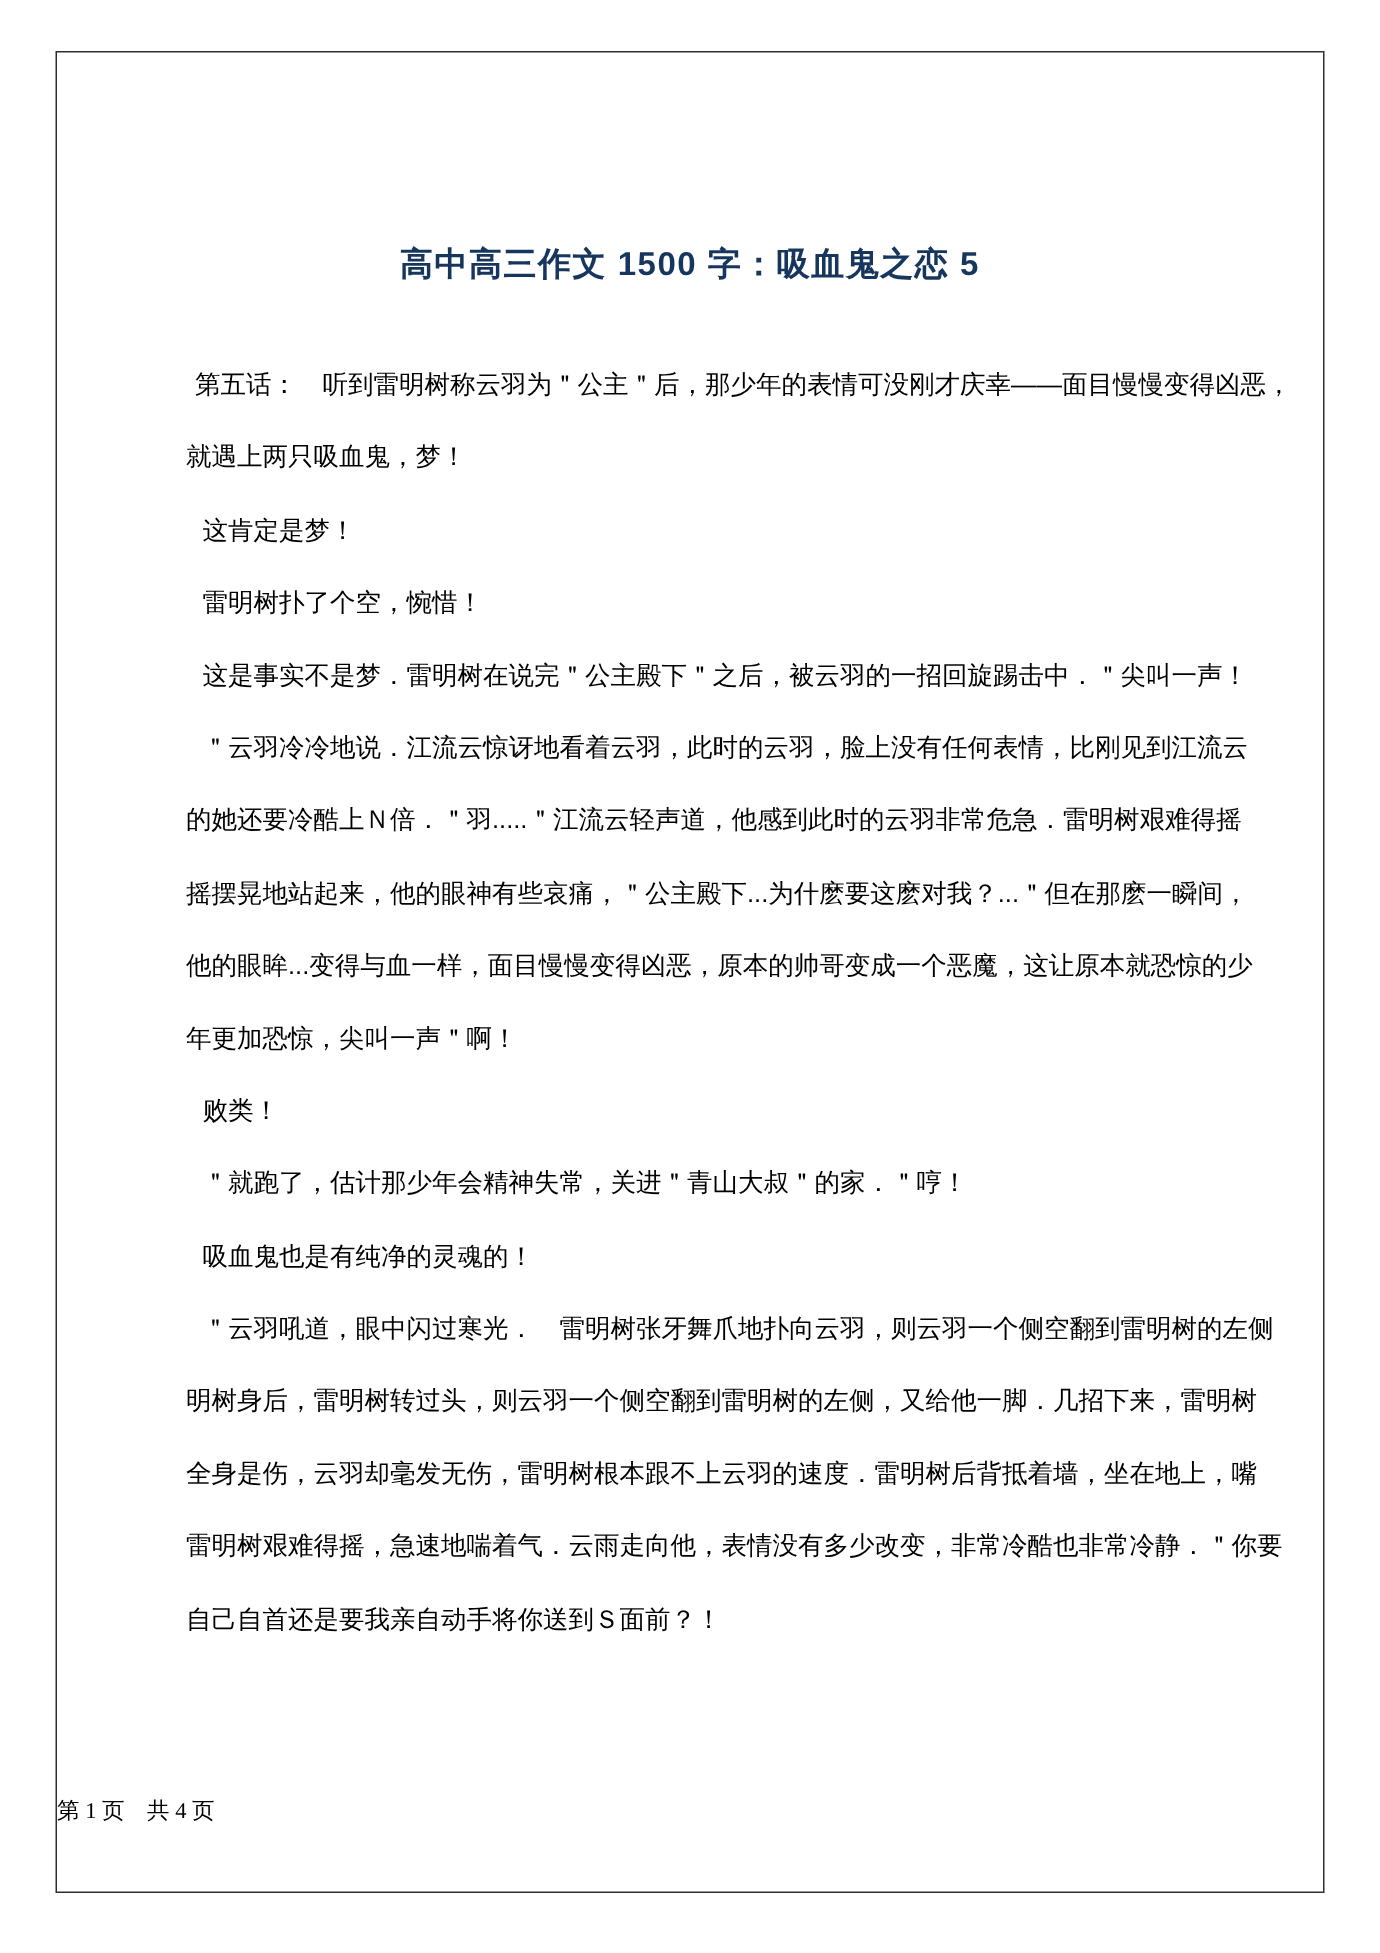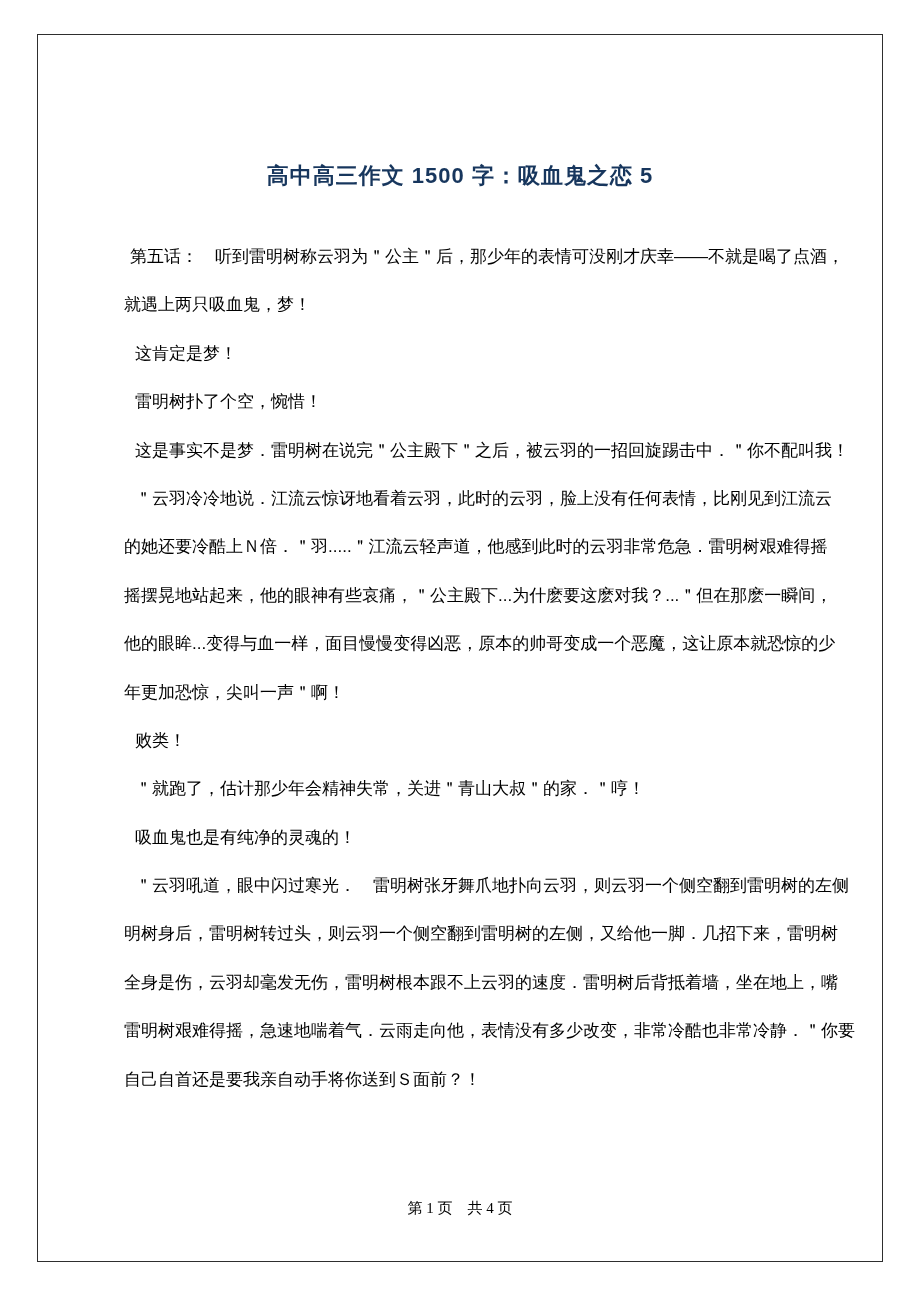--- a/index.html
+++ b/index.html
@@ -51,40 +51,39 @@
     white-space: nowrap;
     overflow: visible;
   }
   .text-line.ind { padding-left: 11px; }
   .text-line.ind-sm { padding-left: 6px; }
   .page-footer {
     position: absolute;
     top: 1163px;
     left: 0;
     right: 0;
-    text-align: center;
     color: #000000;
     font-size: 15px;
     line-height: 20px;
     font-family: "Liberation Serif", serif;
     white-space: nowrap;
   }
 </style>
 </head>
 <body>
 
 <div class="page-frame">
   <div class="doc-title" style="color: rgb(23, 54, 93);">高中高三作文 1500 字：吸血鬼之恋  5</div>
 
   <div class="body-text">
-      <div class="text-line ind-sm">第五话：　听到雷明树称云羽为＂公主＂后，那少年的表情可没刚才庆幸——不就是喝了点酒，</div>
+      <div class="text-line ind-sm">第五话：　听到雷明树称云羽为＂公主＂后，那少年的表情可没刚才庆幸——面目慢慢变得凶恶，</div>
       <div class="text-line">就遇上两只吸血鬼，梦！</div>
       <div class="text-line ind">这肯定是梦！</div>
       <div class="text-line ind">雷明树扑了个空，惋惜！</div>
-      <div class="text-line ind">这是事实不是梦．雷明树在说完＂公主殿下＂之后，被云羽的一招回旋踢击中．＂你不配叫我！</div>
+      <div class="text-line ind">这是事实不是梦．雷明树在说完＂公主殿下＂之后，被云羽的一招回旋踢击中．＂尖叫一声！</div>
       <div class="text-line ind">＂云羽冷冷地说．江流云惊讶地看着云羽，此时的云羽，脸上没有任何表情，比刚见到江流云</div>
       <div class="text-line">的她还要冷酷上Ｎ倍．＂羽.....＂江流云轻声道，他感到此时的云羽非常危急．雷明树艰难得摇</div>
       <div class="text-line">摇摆晃地站起来，他的眼神有些哀痛，＂公主殿下...为什麽要这麽对我？...＂但在那麽一瞬间，</div>
       <div class="text-line">他的眼眸...变得与血一样，面目慢慢变得凶恶，原本的帅哥变成一个恶魔，这让原本就恐惊的少</div>
       <div class="text-line">年更加恐惊，尖叫一声＂啊！</div>
       <div class="text-line ind">败类！</div>
       <div class="text-line ind">＂就跑了，估计那少年会精神失常，关进＂青山大叔＂的家．＂哼！</div>
       <div class="text-line ind">吸血鬼也是有纯净的灵魂的！</div>
       <div class="text-line ind">＂云羽吼道，眼中闪过寒光．　雷明树张牙舞爪地扑向云羽，则云羽一个侧空翻到雷明树的左侧</div>
       <div class="text-line">明树身后，雷明树转过头，则云羽一个侧空翻到雷明树的左侧，又给他一脚．几招下来，雷明树</div>

